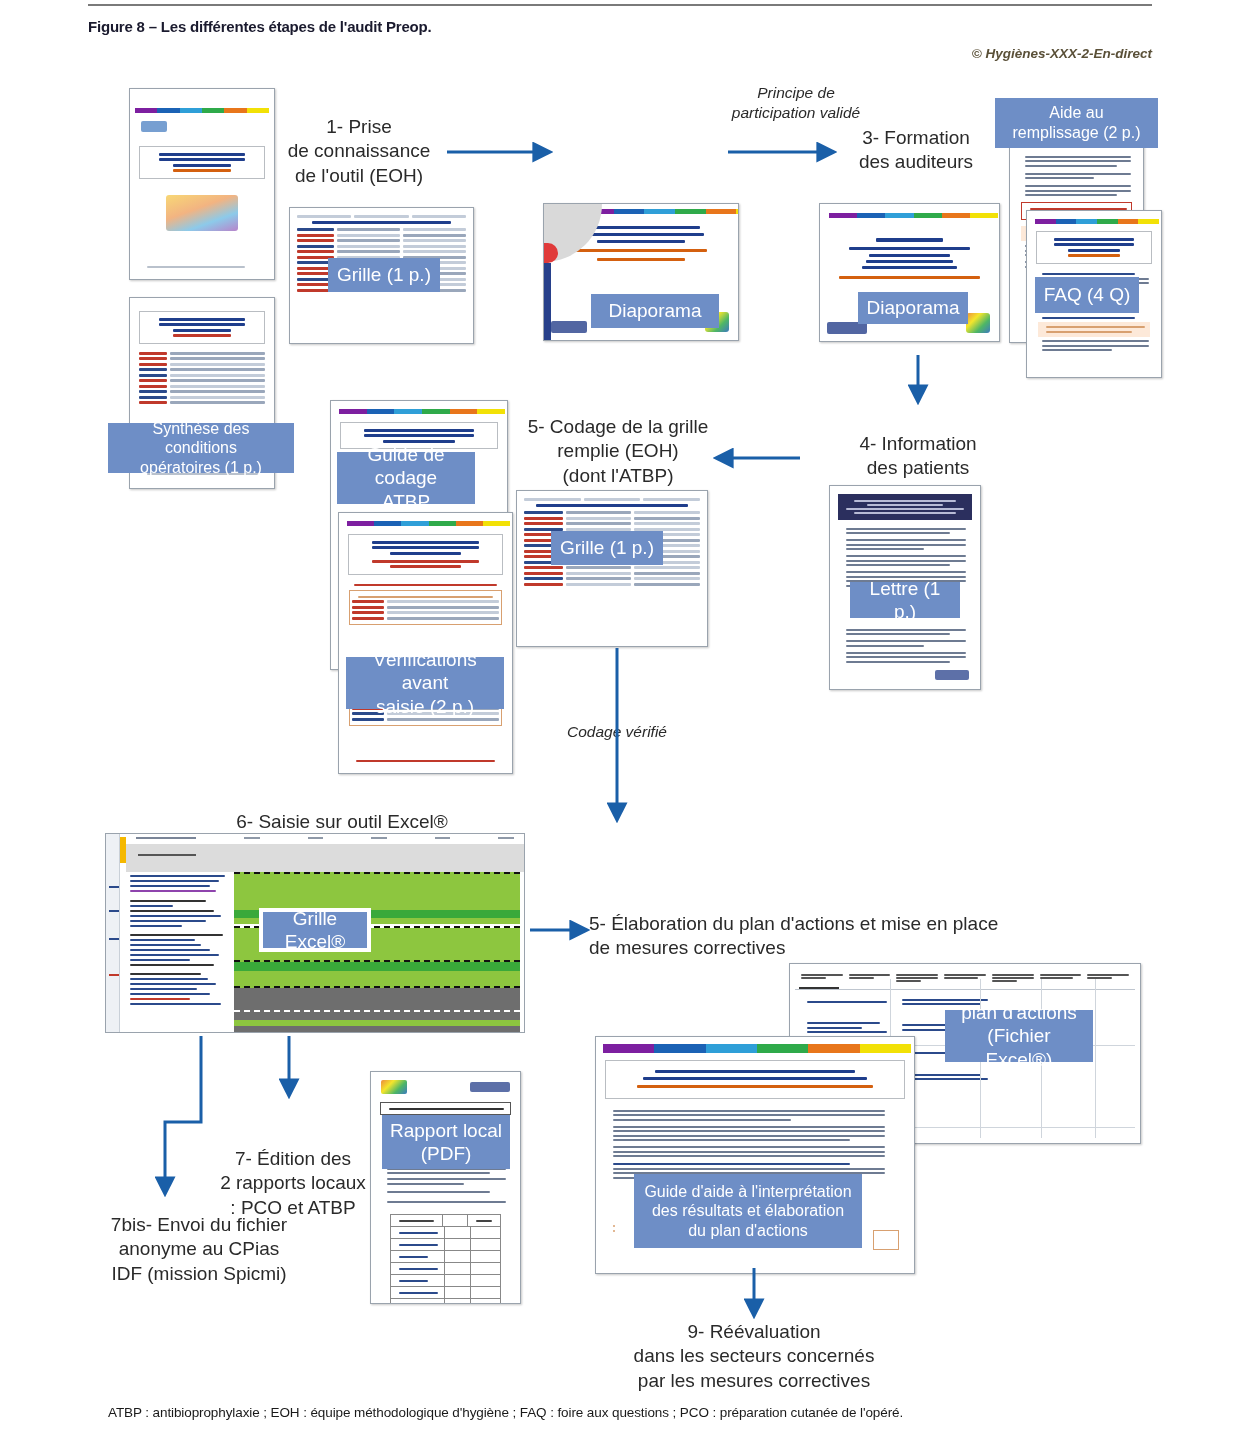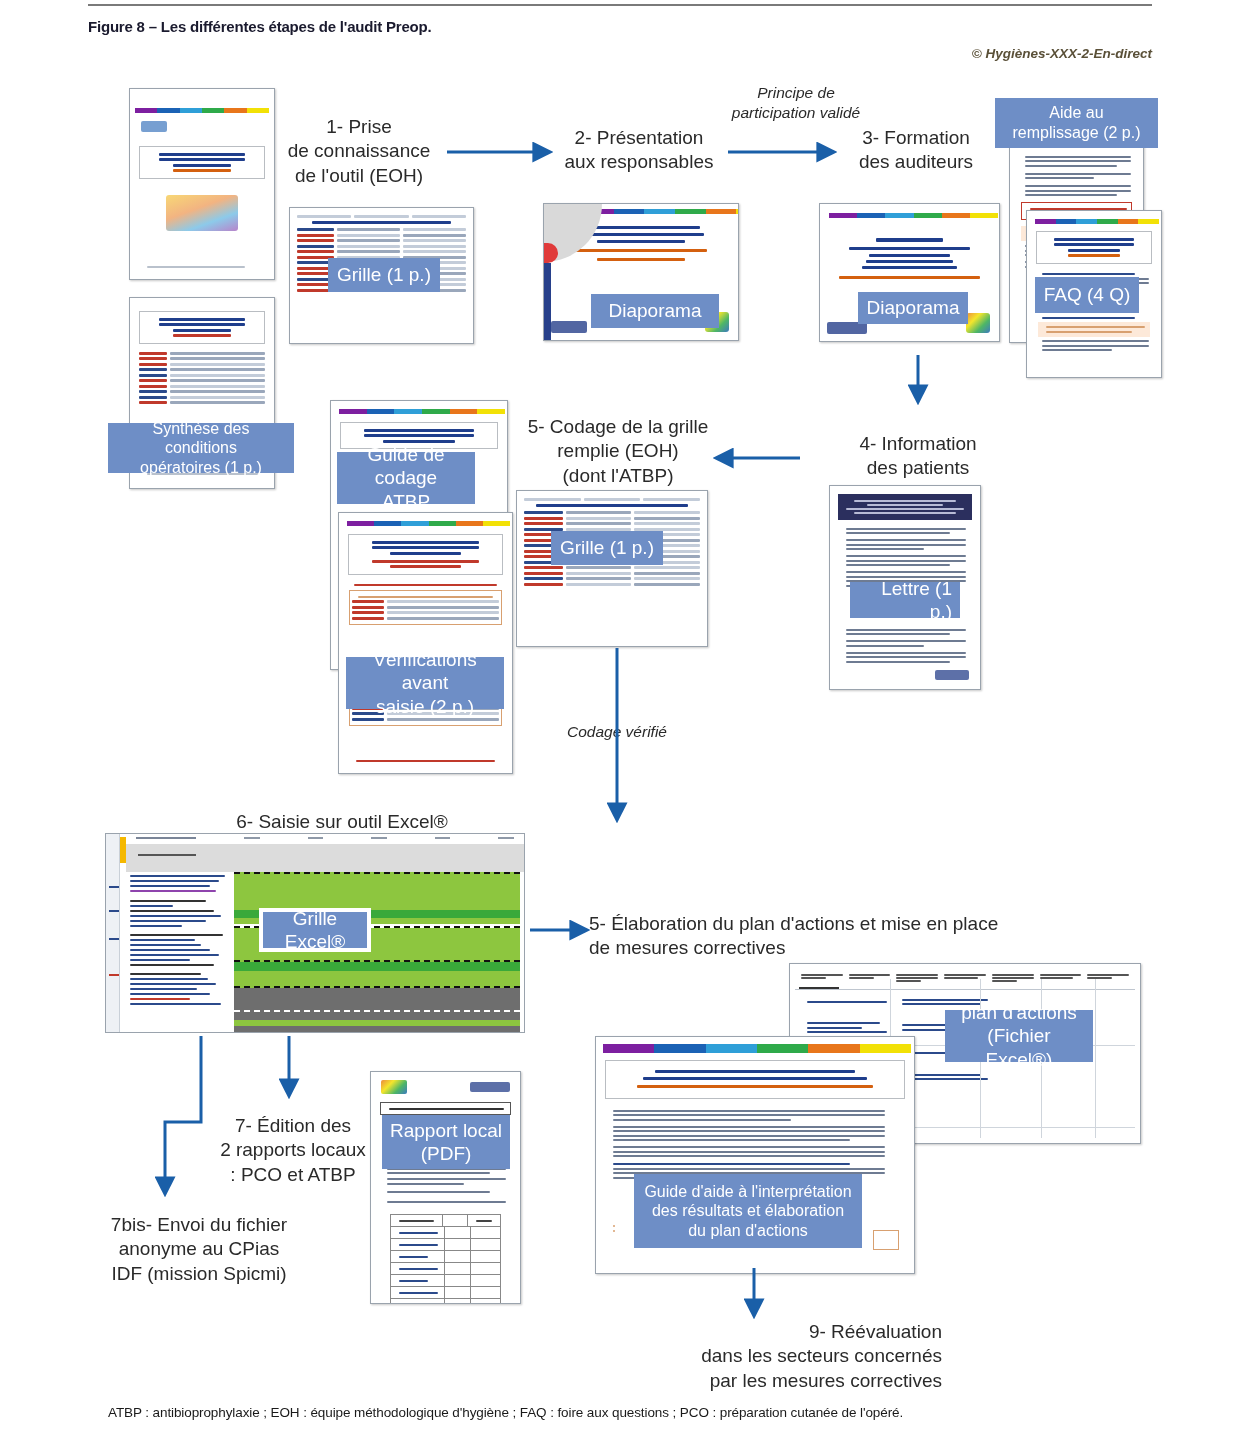--- a/index.html
+++ b/index.html
@@ -305,22 +305,20 @@
             <div class="cel"></div>
           </div>
       </div>
     </div>
   </div>
   <div class="chip" style="left:328px; top:258px; width:112px; height:34px;">Grille (1 p.)</div>
 
   <div class="note-italic" style="left:688px; top:83px; width:216px;">Principe de
 participation validé</div>
 
-  <div class="step" style="left:548px; top:126px; width:182px;">2- Présentation
-aux responsables</div>
 
   <div class="doc shadow" style="left:543px; top:203px; width:196px; height:138px;">
     <div class="doc-inner">
       <div style="position:absolute;left:-5px;top:-5px;width:58px;height:58px;border-radius:0 0 58px 0;background:#d9d9d9"></div>
       <div style="position:absolute;left:-5px;top:34px;width:14px;height:20px;border-radius:0 14px 14px 0;background:#e03a3a"></div>
       <div style="position:absolute;left:-5px;top:54px;width:7px;height:84px;background:#27408b"></div>
       <div class="ribbon" style="margin:0 6px 0 34px">
           <i class="r1"></i>
           <i class="r2"></i>
           <i class="r3"></i>
@@ -650,21 +648,21 @@
           <div class="line w80 dk"></div>
         <div class="line w92 dk" style="margin-top:5px"></div>
           <div class="line w60 dk"></div>
         <div class="line w92 dk" style="margin-top:5px"></div>
           <div class="line w92 dk"></div>
           <div class="line w80 dk"></div>
       </div>
       <div style="position:absolute;right:6px;bottom:4px;width:34px;height:10px;background:#27408b;opacity:.75;border-radius:2px"></div>
     </div>
   </div>
-  <div class="chip" style="left:850px; top:582px; width:110px; height:36px;text-align:right;">Lettre (1 p.)</div>
+  <div class="chip" style="left:850px; top:582px; width:110px; height:36px;">Lettre (1 p.)</div>
 
   <div class="step" style="left:212px; top:810px; width:260px;">6- Saisie sur outil Excel®</div>
 
   <div class="excel">
     <div class="ex-left"></div>
     <div class="ex-mark"></div>
 
     <div class="ex-hdr">
       <div style="display:flex;gap:48px;padding:3px 10px">
         <div style="width:92px;height:2px;background:#7a8598"></div>
@@ -856,21 +854,21 @@
           <div class="line" style="background:#d8a070"></div>
           <div class="line" style="background:#d8a070"></div>
         </div>
       <div style="position:absolute;right:10px;bottom:18px;width:26px;height:20px;border:1px solid #d8a070"></div>
     </div>
   </div>
   <div class="chip sm" style="left:634px; top:1174px; width:228px; height:74px;">Guide d'aide à l'interprétation
 des résultats et élaboration
 du plan d'actions</div>
 
-  <div class="step" style="left:200px; top:1114px; width:186px;">7- Édition des
+  <div class="step" style="left:200px; top:1147px; width:186px;">7- Édition des
 2 rapports locaux
 : PCO et ATBP</div>
   <div class="step" style="left:92px; top:1213px; width:214px;">7bis- Envoi du fichier
 anonyme au CPias
 IDF (mission Spicmi)</div>
 
   <div class="doc shadow" style="left:370px; top:1071px; width:151px; height:233px;">
     <div class="doc-inner">
       <div style="display:flex;justify-content:space-between;align-items:center;padding:3px 5px">
         <div style="width:26px;height:14px;background:linear-gradient(135deg,#e8761b,#f2e106,#2faa4a,#1b62b5);opacity:.85;border-radius:2px"></div>
@@ -947,19 +945,19 @@
             <div style="flex:1;border-left:1px solid #888"></div>
             <div style="flex:1.2;border-left:1px solid #888"></div>
           </div>
 
       </div>
     </div>
   </div>
   <div class="chip" style="left:382px; top:1115px; width:128px; height:54px;">Rapport local
 (PDF)</div>
 
-  <div class="step" style="left:566px; top:1320px; width:376px;text-align:right;">9- Réévaluation
+  <div class="step" style="left:566px; top:1320px; width:376px;">9- Réévaluation
 dans les secteurs concernés
 par les mesures correctives</div>
 
   <div class="footnote">ATBP : antibioprophylaxie ; EOH : équipe méthodologique d'hygiène ; FAQ : foire aux questions ; PCO : préparation cutanée de l'opéré.</div>
 
 </div>
 
 </body></html>

